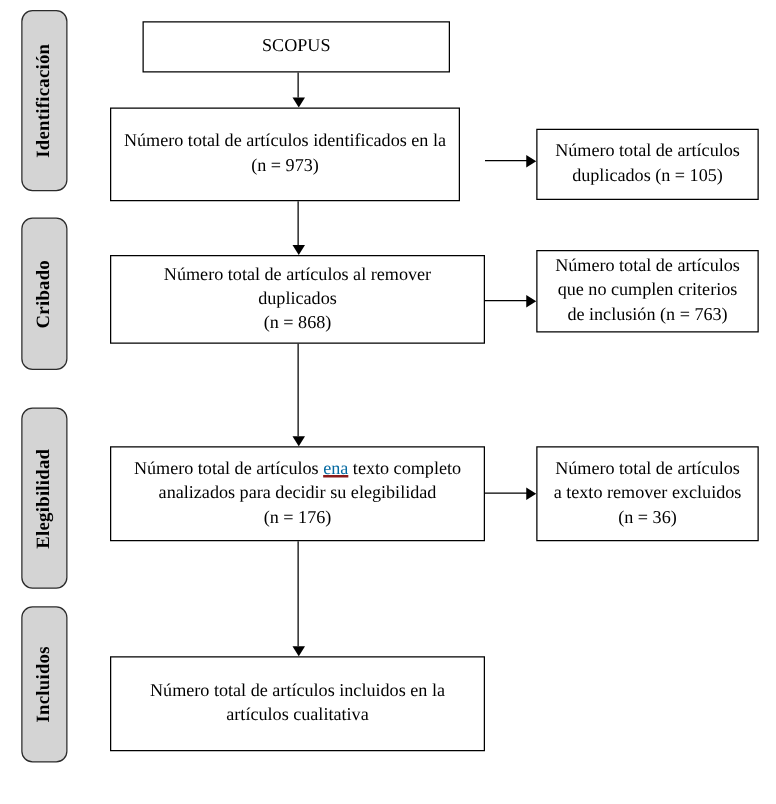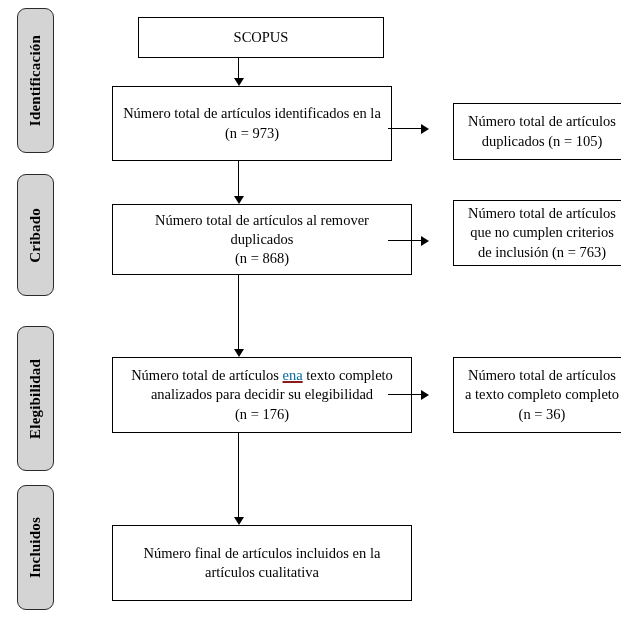--- a/index.html
+++ b/index.html
@@ -46,21 +46,20 @@
     background: #ffffff;
     border: 1px solid #000000;
     box-sizing: border-box;
     display: flex;
     align-items: center;
     justify-content: center;
     text-align: center;
     font-size: 14.5px;
     line-height: 1.32;
     padding: 2px 6px;
-    margin-left: 24px;
   }
   .flow-box .box-text { display: block; width: 100%; }
   .flow-box .line { display: block; }
 
   .spell-error {
     color: #0369a1;
     text-decoration: underline;
     text-decoration-color: #8b1a1a;
     text-decoration-thickness: 1.5px;
   }
@@ -172,28 +171,28 @@
       <span class="line">(n = 176)</span>
     </span>
   </div>
 
   <div class="h-line" style="left:388px; top:394px; width:35px;"></div>
   <div class="arrow-right" style="left:421px; top:390px;"></div>
 
   <div class="flow-box" style="left:429px; top:357px; width:178px; height:76px;">
     <span class="box-text">
       <span class="line">Número total de artículos</span>
-      <span class="line">a texto completo completo</span>
+      <span class="line">a texto remover excluidos</span>
       <span class="line">(n = 36)</span>
     </span>
   </div>
 
   <div class="v-line" style="left:238px; top:433px; height:84px;"></div>
   <div class="arrow-down" style="left:234px; top:517px;"></div>
 
   <div class="flow-box" style="left:88px; top:525px; width:300px; height:76px;">
     <span class="box-text">
-      <span class="line">Número final de artículos incluidos en la</span>
+      <span class="line">Número total de artículos incluidos en la</span>
       <span class="line">artículos cualitativa</span>
     </span>
   </div>
 
 </div>
 
 </body></html>

